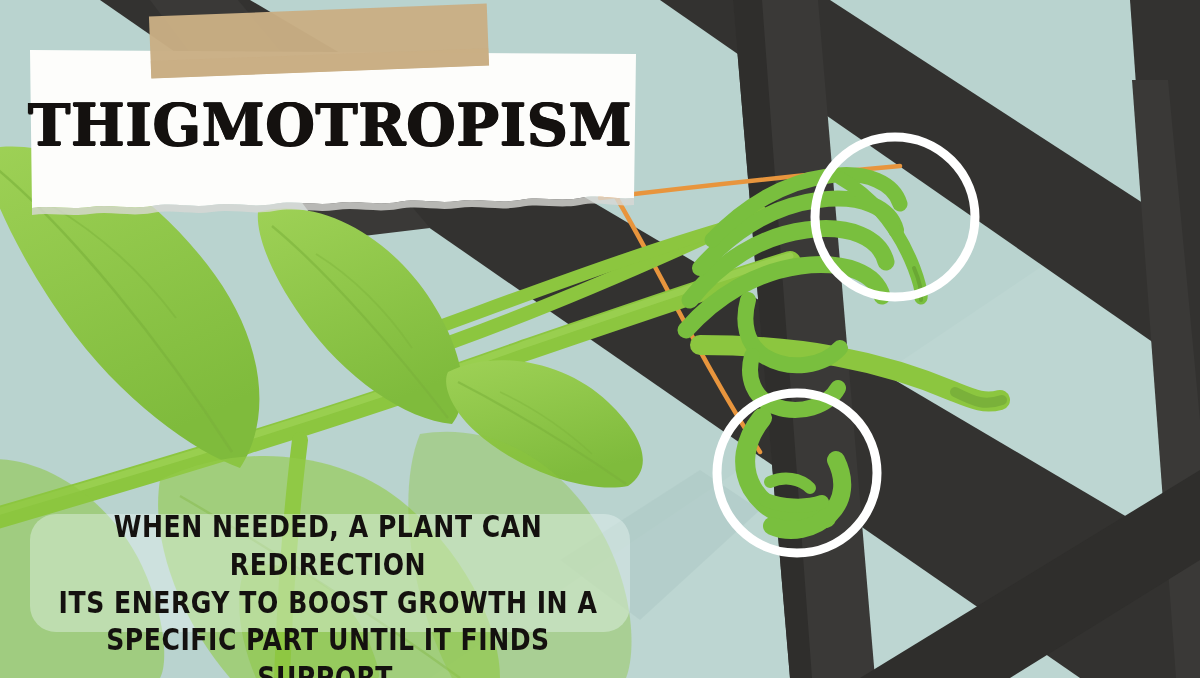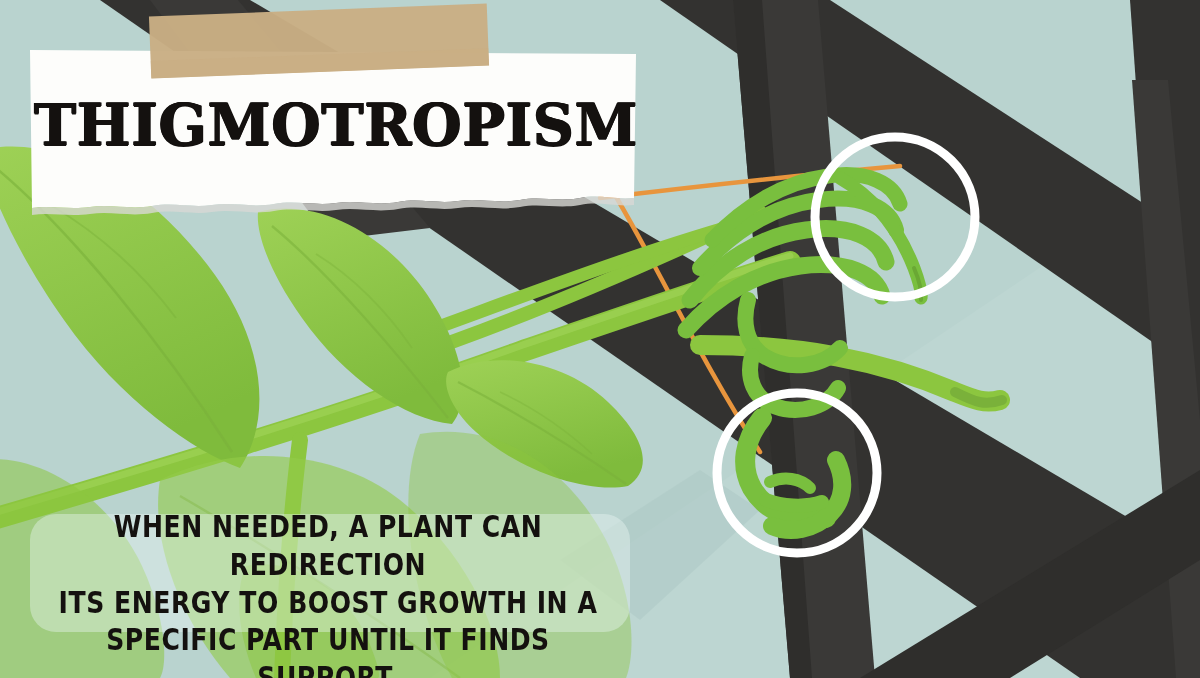--- a/index.html
+++ b/index.html
@@ -31,21 +31,21 @@
     top: 48px;
     width: 610px;
     height: 172px;
     z-index: 40;
   }
   .paper-svg { position:absolute; inset:0; width:100%; height:100%; display:block; }
   .paper-title {
     position: absolute;
     left: 0; right: 0;
     top: 48px;
-    text-align: right;
+    text-align: left;
     font-family: "DejaVu Serif", "Liberation Serif", serif;
     font-weight: 700;
     font-size: 57px;
     letter-spacing: 0.5px;
     color: #14110f;
     line-height: 1;
     white-space: nowrap;
     text-shadow: 0.7px 0 0 #14110f, -0.7px 0 0 #14110f, 0 0.6px 0 #14110f;
   }
   

